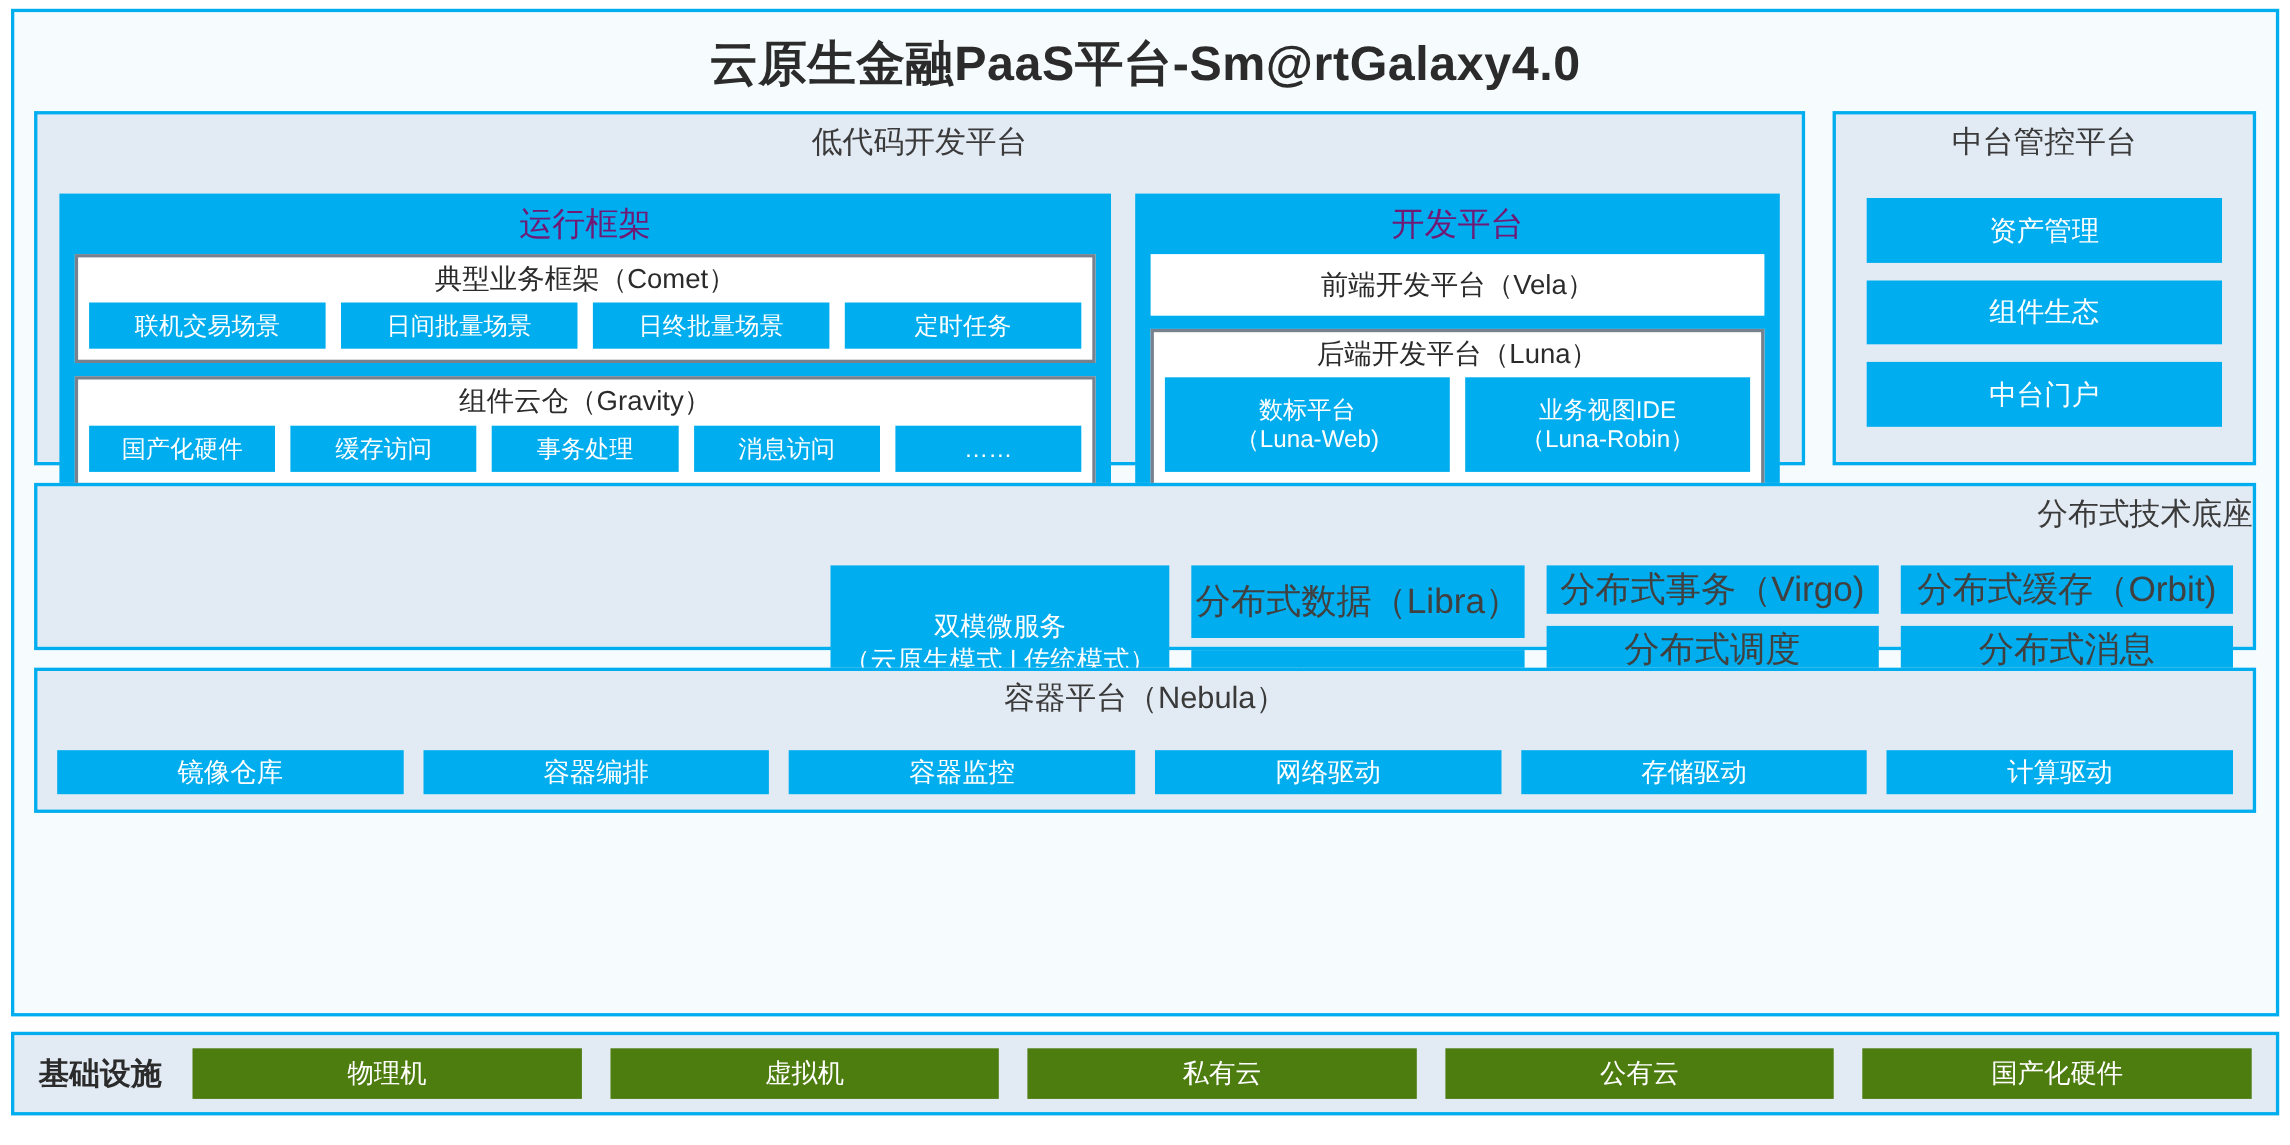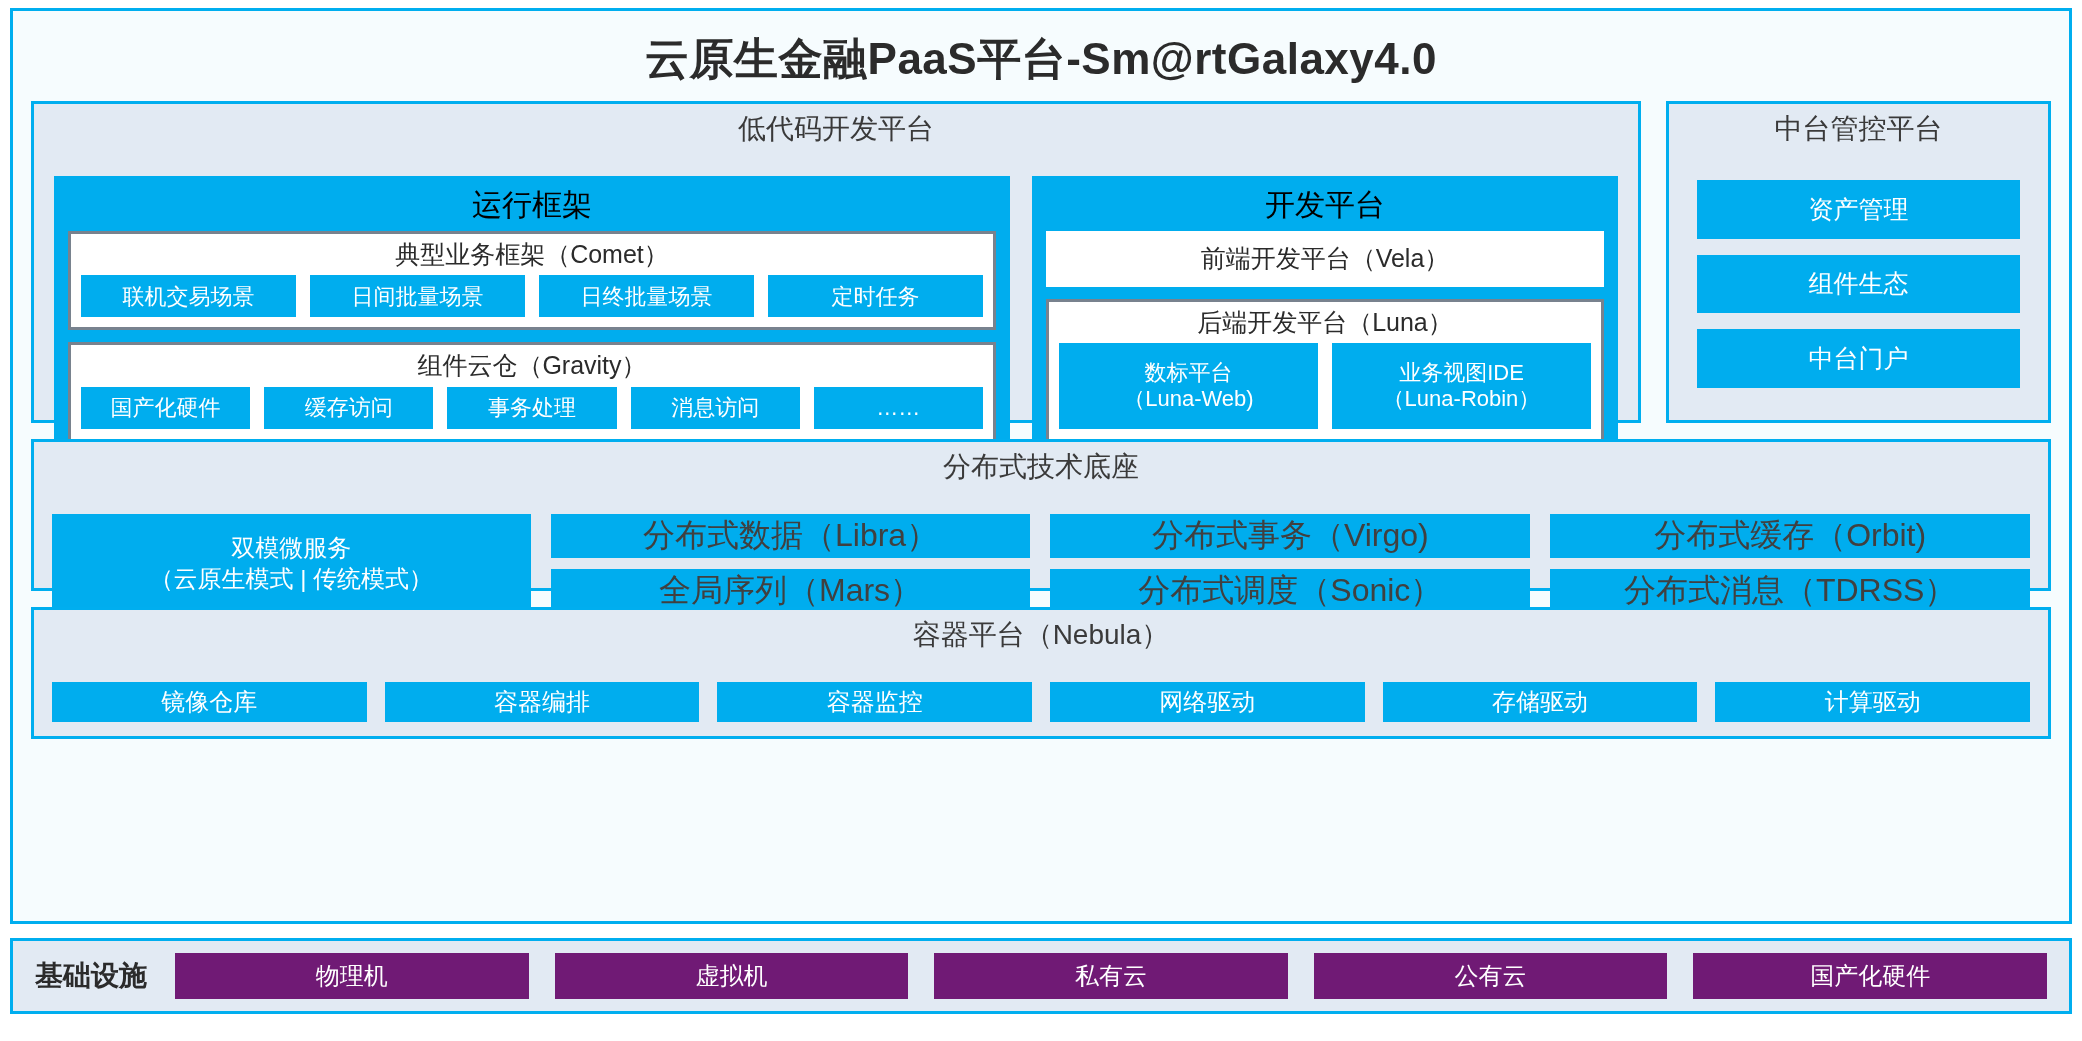--- a/index.html
+++ b/index.html
@@ -73,21 +73,21 @@
 
   
   .bluebox{
     background:#00ADEE;
     display:flex;flex-direction:column;
     box-sizing:border-box;
     padding:0 14px 14px 14px;
   }
   .bluebox-title{
     text-align:center;
-    color:#000000;
+    color:#701a75;
     font-size:30px;
     padding:12px 0 10px 0;
     line-height:1.1;
   }
   .runtime{flex:1 1 62%;}
   .devplat{flex:1 1 38%;}
 
   
   .whitecard{
     background:#ffffff;
@@ -161,20 +161,21 @@
     display:flex;align-items:center;justify-content:center;
     flex:1 1 0;
     text-align:center;
   }
 
   
   .dist{
     margin-top:16px;
     height:152px;
     flex:0 0 auto;
+    align-items:flex-end;
   }
   .dist-body{
     display:flex;gap:20px;
     padding:0 18px 14px 18px;
     flex:1 1 auto;
   }
   .dist-col-wide{
     flex:0 0 24.2%;
     display:flex;
   }
@@ -227,21 +228,21 @@
   }
   .infra-label{
     font-size:28px;font-weight:bold;color:#2B2B2B;
     flex:0 0 auto;
     white-space:nowrap;
   }
   .infra-items{
     display:flex;gap:26px;flex:1 1 auto;height:46px;
   }
   .infra-cell{
-    background:#701a75;color:#ffffff;
+    background:#4d7c0f;color:#ffffff;
     font-size:24px;
     display:flex;align-items:center;justify-content:center;
     flex:1 1 0;text-align:center;
   }
 </style>
 </head>
 <body>
 
 <div class="page">
 

